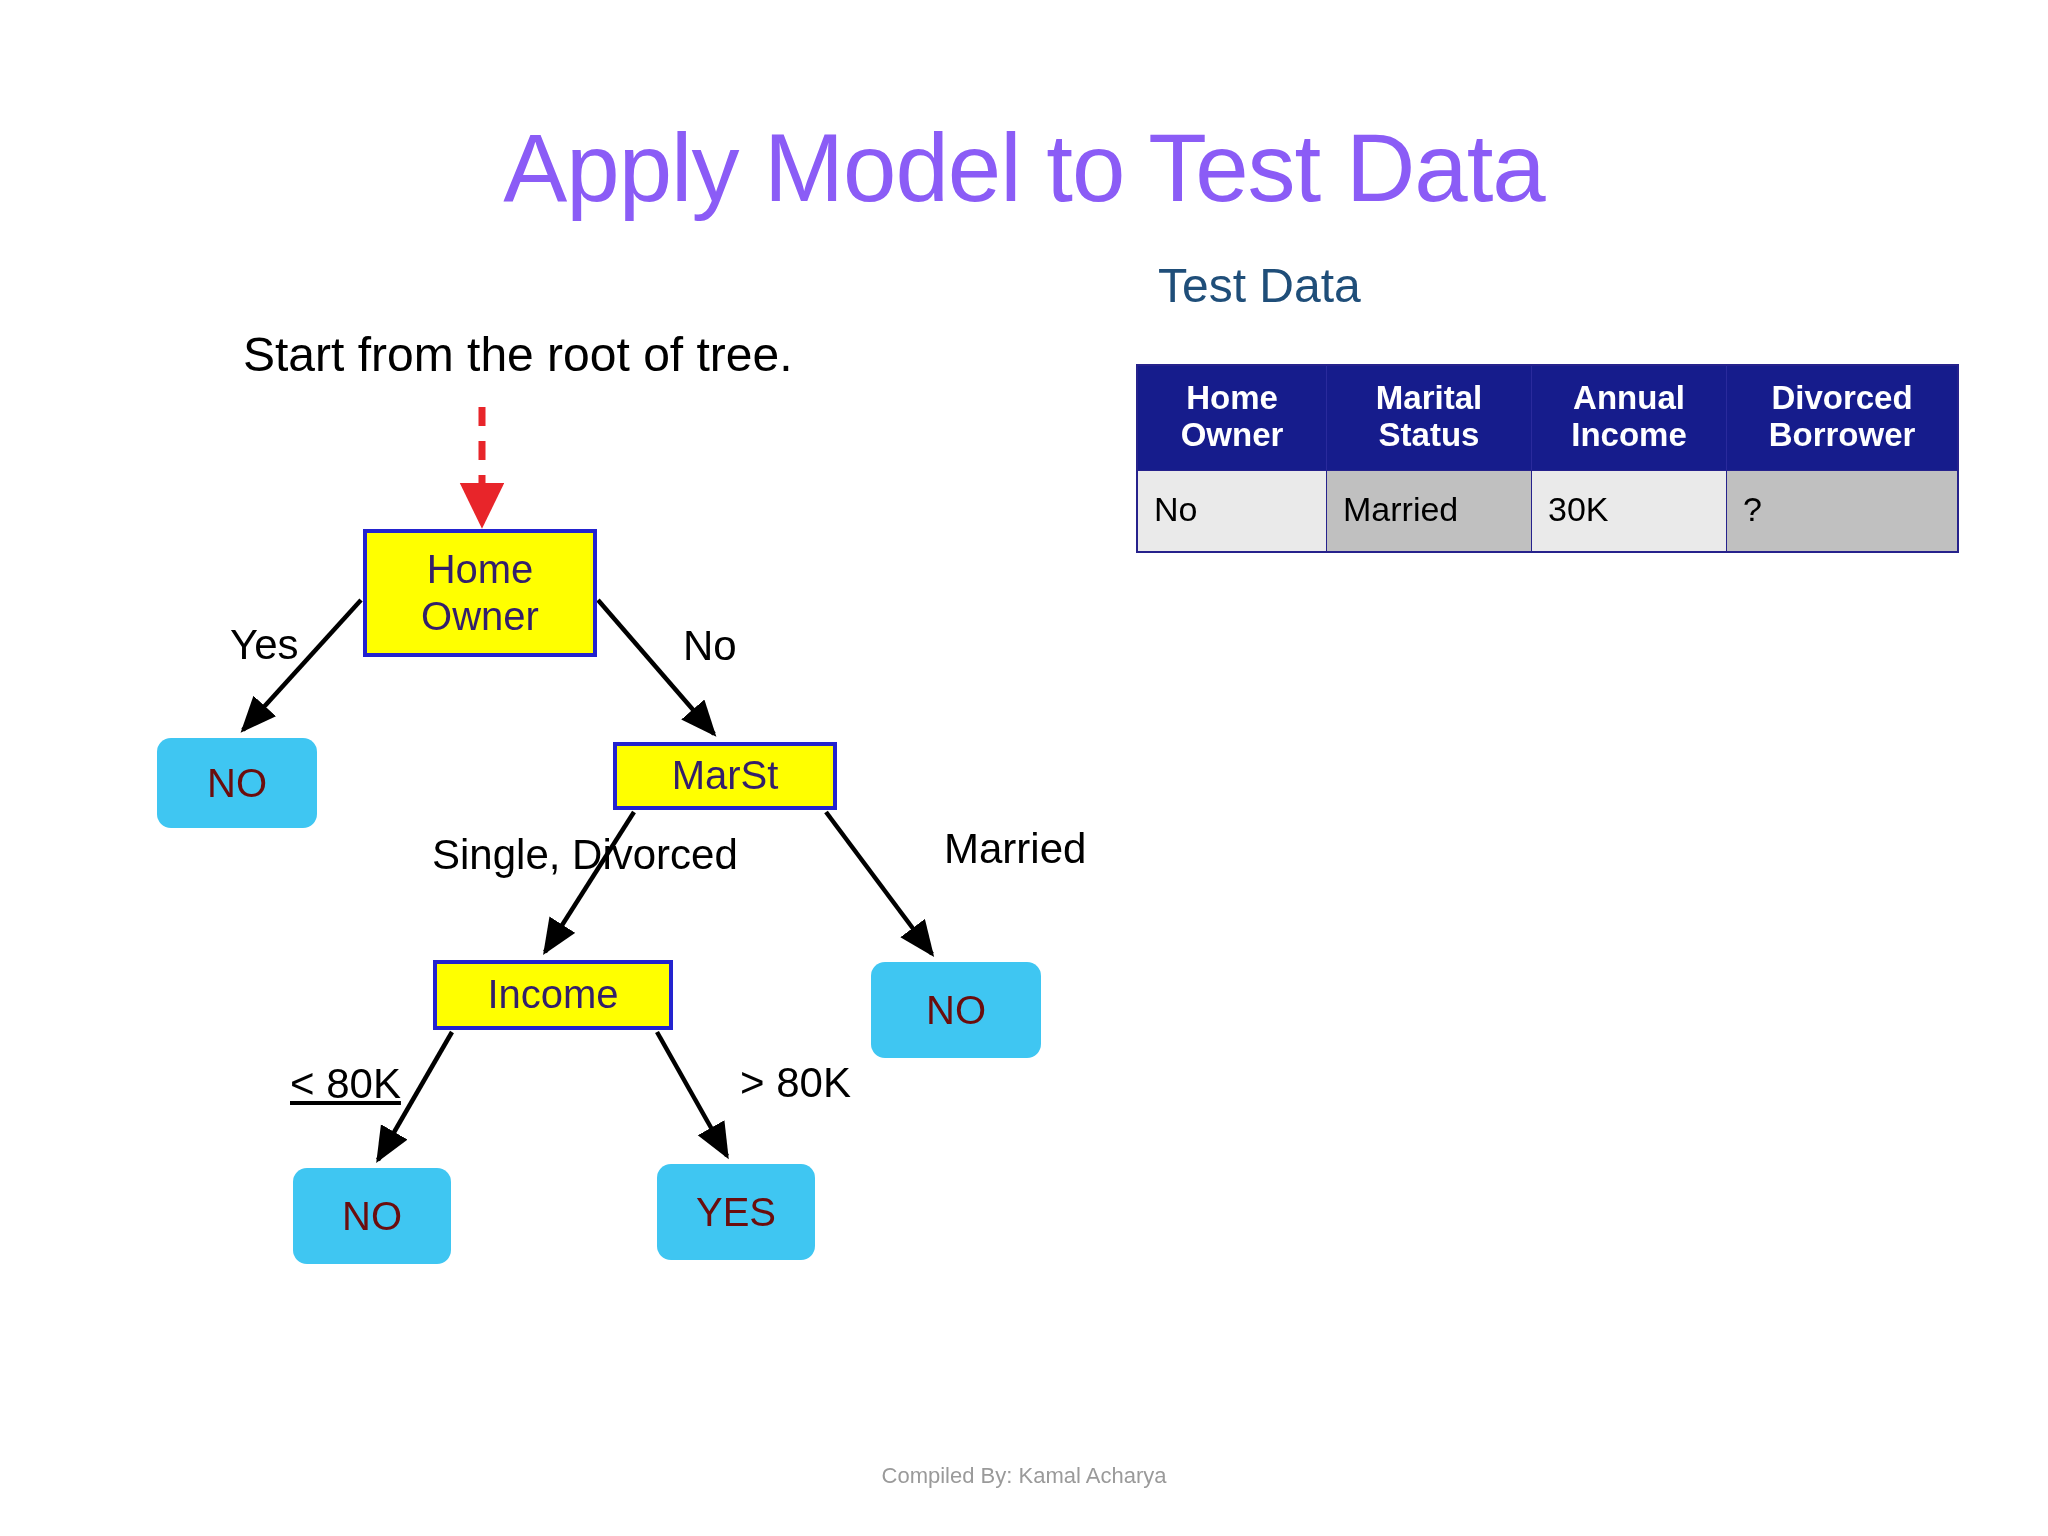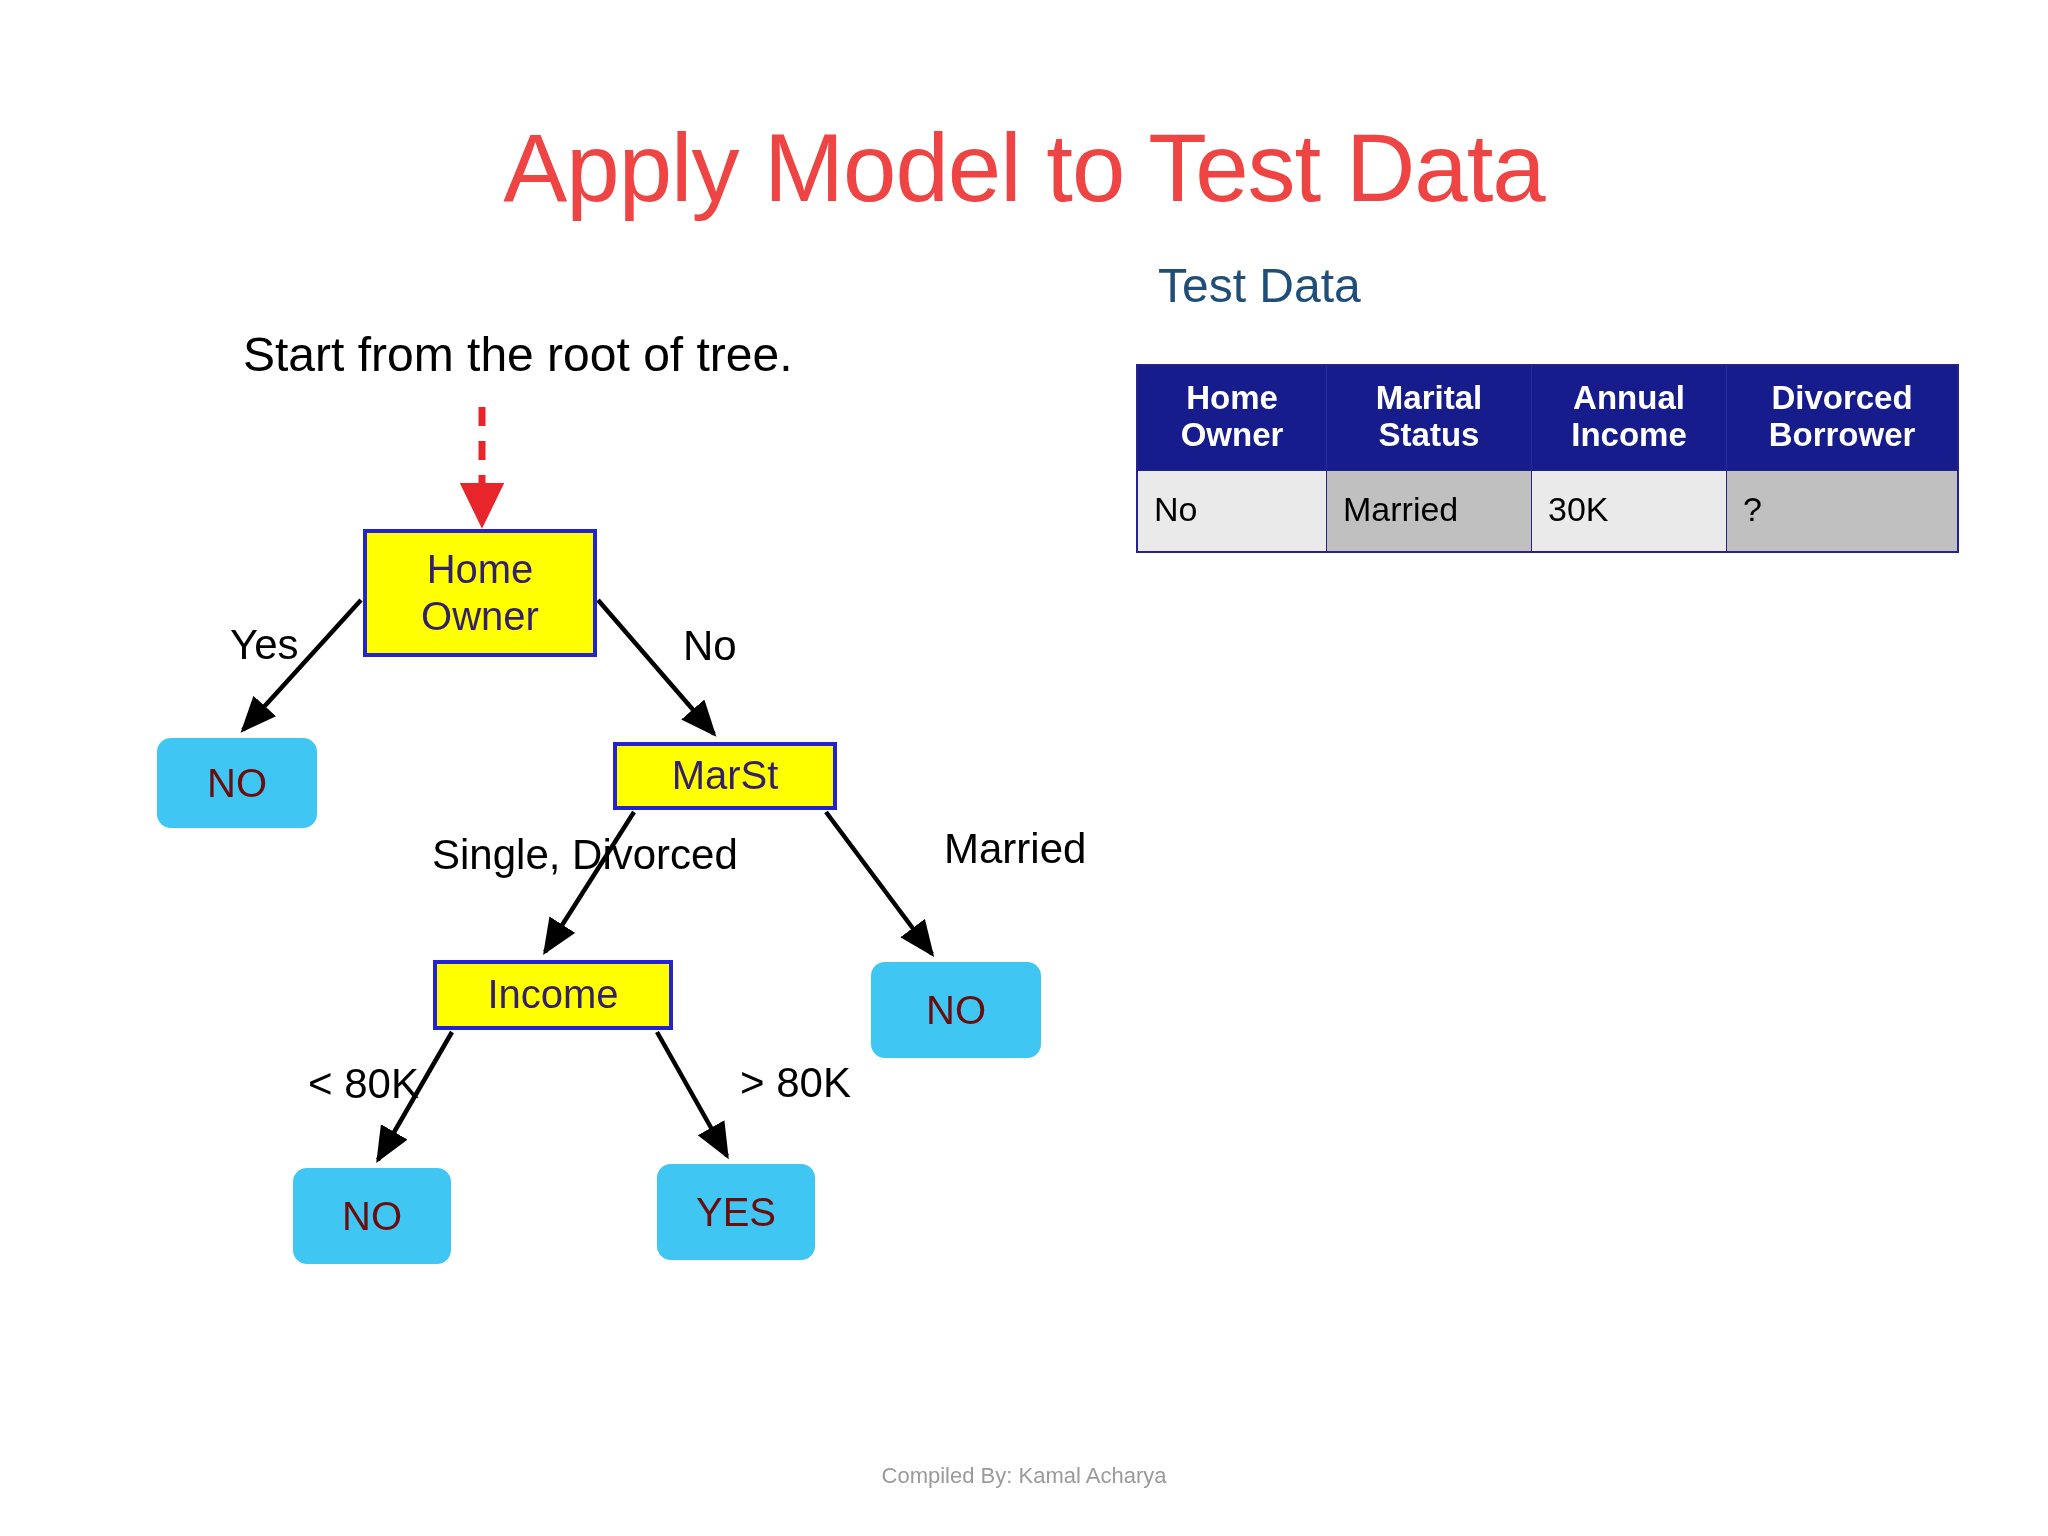--- a/index.html
+++ b/index.html
@@ -7,21 +7,21 @@
     width:2048px;height:1536px;background:#ffffff;
     font-family:"Liberation Sans", sans-serif;
     position:relative;overflow:hidden;
   }
   .slide{position:absolute;inset:0;}
 
   
   .title{
     position:absolute;left:0;right:0;top:118px;
     text-align:center;
-    font-size:96px;font-weight:400;color:#ef4444;
+    font-size:96px;font-weight:400;color:#8b5cf6;
     letter-spacing:-1px;line-height:1.05;
   }
 
   
   .testdata-label{
     position:absolute;left:1158px;top:258px;
     font-size:48px;color:#1F4E79;font-weight:400;
     letter-spacing:0px;
   }
 
@@ -86,21 +86,21 @@
   .lnode-no2{left:871px;top:962px;width:170px;height:96px;}
   .lnode-no3{left:293px;top:1168px;width:158px;height:96px;}
   .lnode-yes{left:657px;top:1164px;width:158px;height:96px;}
 
   
   .elabel{position:absolute;font-size:42px;color:#000000;white-space:nowrap;}
   .el-yes{left:230px;top:621px;}
   .el-no{left:683px;top:622px;}
   .el-single{left:432px;top:831px;}
   .el-married{left:944px;top:825px;}
-  .el-lt80{left:308px;top:1060px;}
+  .el-lt80{left:290px;top:1060px;text-decoration:underline;}
   .el-gt80{left:740px;top:1059px;}
 
   
   .footer{
     position:absolute;left:0;right:0;top:1463px;
     text-align:center;font-size:22px;color:#9A9A9A;
   }
 </style>
 </head>
 <body>

